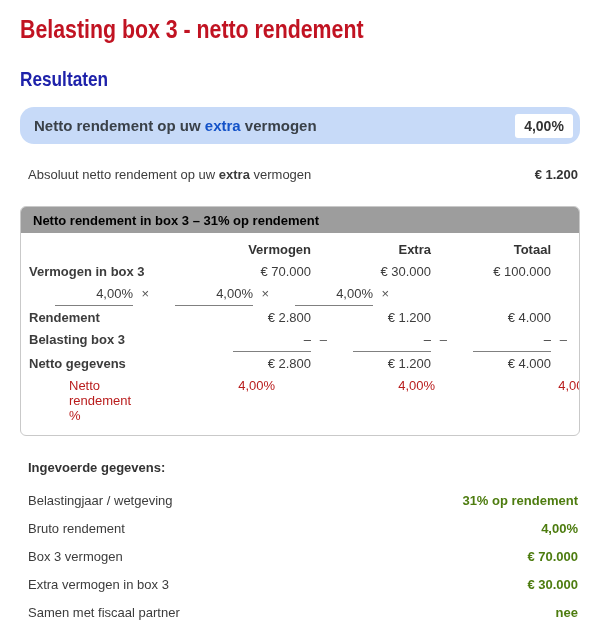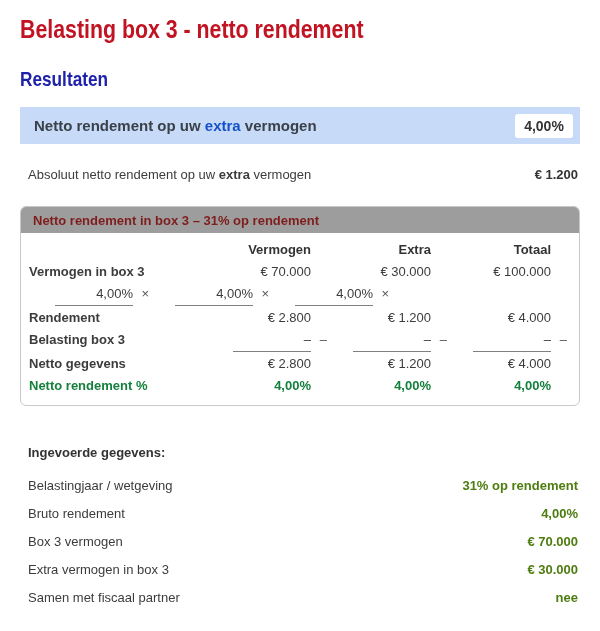--- a/index.html
+++ b/index.html
@@ -30,21 +30,21 @@
     color:var(--section-blue);
     font-size:21px;font-weight:bold;
     display:inline-block;
     transform:scaleX(0.82);transform-origin:left center;
     white-space:nowrap;
     margin-top:22px;
   }
   .highlight-bar{
     margin-top:16px;
     background:var(--highlight-bg);
-    border-radius:0;
+    border-radius:14px;
     height:37px;
     display:flex;align-items:center;
     padding:0 7px 0 14px;
   }
   .highlight-label{
     flex:1;font-size:15px;font-weight:bold;color:#3a4149;
   }
   .highlight-label .accent{color:var(--accent-blue);}
   .highlight-value{
     background:#ffffff;border-radius:3px;
@@ -63,40 +63,40 @@
   .abs-value{font-weight:bold;color:#333;}
 
   .calc-card{
     margin-top:24px;
     border:1px solid #c9c9c9;
     border-radius:6px;
     overflow:hidden;
   }
   .calc-card-header{
     background:var(--table-header-bg);
-    color:#7f1d1d;font-size:13px;font-weight:bold;
+    color:#000000;font-size:13px;font-weight:bold;
     padding:6px 12px 5px 12px;
   }
   .calc-table{padding:5px 12px 9px 8px;}
   .t-row{
     display:flex;align-items:baseline;
     font-size:13px;
     padding:4px 0 3px 0;
   }
   .t-label{flex:1;font-weight:bold;}
   .t-group{display:flex;margin-left:26px;}
   .t-val{width:78px;text-align:right;}
   .t-op{width:16px;text-align:right;color:#555;}
   .t-row.head .t-val{font-weight:bold;color:#333;}
-  .t-row.bold .t-label,.t-row.bold .t-val{font-weight:bold;color:#15803d;}
+  .t-row.bold .t-label,.t-row.bold .t-val{font-weight:normal;color:#b91c1c;margin-left:40px;}
   .t-row.u-line .t-val{border-bottom:1px solid #808080;padding-bottom:4px;}
   .t-row.u-line{padding-bottom:0;}
 
   .inputs-heading{
-    margin-top:39px;
+    margin-top:24px;
     font-size:13px;font-weight:bold;color:#333;
     padding-left:8px;
   }
   .inputs-list{margin-top:14px;}
   .in-row{
     display:flex;align-items:baseline;
     font-size:13px;
     padding:4px 2px 4px 8px;
     margin-bottom:5px;
   }

